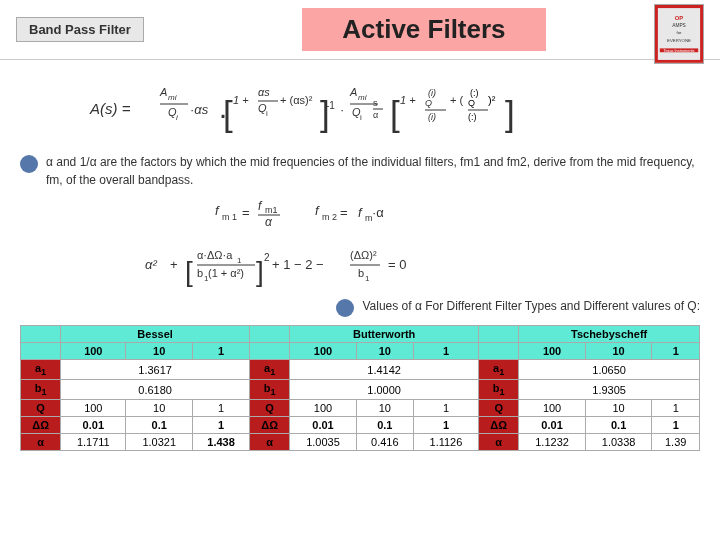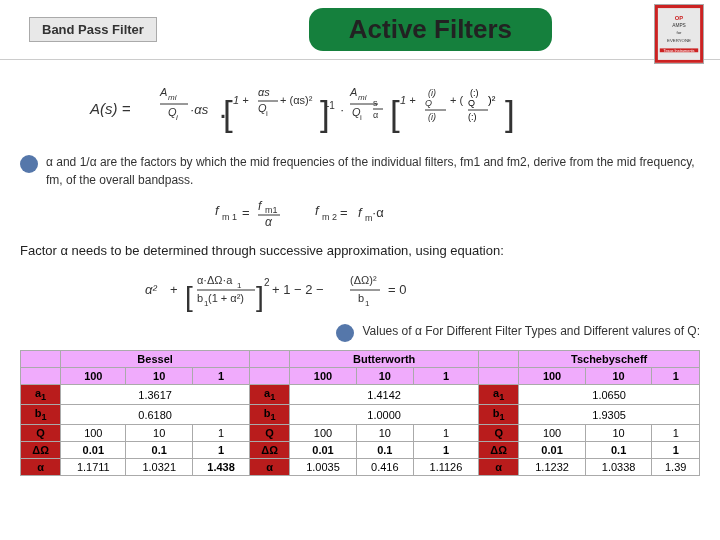--- a/index.html
+++ b/index.html
@@ -22,32 +22,30 @@
       position: relative;
     }
 
     #band-pass-label {
       background: #e8e8e8;
       border: 1px solid #aaa;
       padding: 4px 12px;
       font-size: 13px;
       font-weight: bold;
       color: #333;
-      margin-left: 13px;
     }
 
     #title-box {
-      background: #15803d;
+      background: #fca5a5;
       padding: 6px 40px;
       font-size: 26px;
       font-weight: bold;
       color: #222;
       margin: 0 auto;
       text-align: center;
-      border-radius: 14px;
     }
 
     #book-cover {
       width: 50px;
       height: 60px;
       background: linear-gradient(135deg, #cc2222 0%, #cc2222 50%, #e8e8e8 50%);
       border: 1px solid #aaa;
       display: flex;
       align-items: center;
       justify-content: center;
@@ -108,21 +106,21 @@
       width: 100%;
     }
 
     .table-section table {
       width: 100%;
       border-collapse: collapse;
       font-size: 11px;
     }
 
     .table-section table th {
-      background: #f0abfc;
+      background: #5eead4;
       border: 1px solid #aaa;
       padding: 2px 4px;
       text-align: center;
       font-weight: bold;
     }
 
     .table-section table td {
       border: 1px solid #aaa;
       padding: 2px 4px;
       text-align: center;
@@ -235,21 +233,20 @@
       <text x="55" y="31" font-size="12" font-style="italic" fill="#333">α</text>
       <text x="105" y="20" font-size="13" font-style="italic" fill="#333">f</text>
       <text x="112" y="25" font-size="9" fill="#333">m 2</text>
       <text x="130" y="22" font-size="13" fill="#333">=</text>
       <text x="148" y="22" font-size="13" font-style="italic" fill="#333">f</text>
       <text x="155" y="26" font-size="9" fill="#333">m</text>
       <text x="162" y="22" font-size="13" fill="#333">·α</text>
     </svg>
   </div>
 
-  <div class="factor-line">Factor α needs to be determined through successive approximation, using equation:</div>
 
   <div class="eq-section">
     <svg width="440" height="52" viewBox="0 0 440 52">
       <text x="5" y="30" font-size="13" font-style="italic" fill="#333">α²</text>
       <text x="30" y="30" font-size="13" fill="#333">+</text>
 
       <text x="45" y="42" font-size="28" fill="#333">[</text>
 
       <text x="57" y="20" font-size="11" fill="#333">α·ΔΩ·a</text>
       <text x="97" y="24" font-size="8" fill="#333">1</text>

